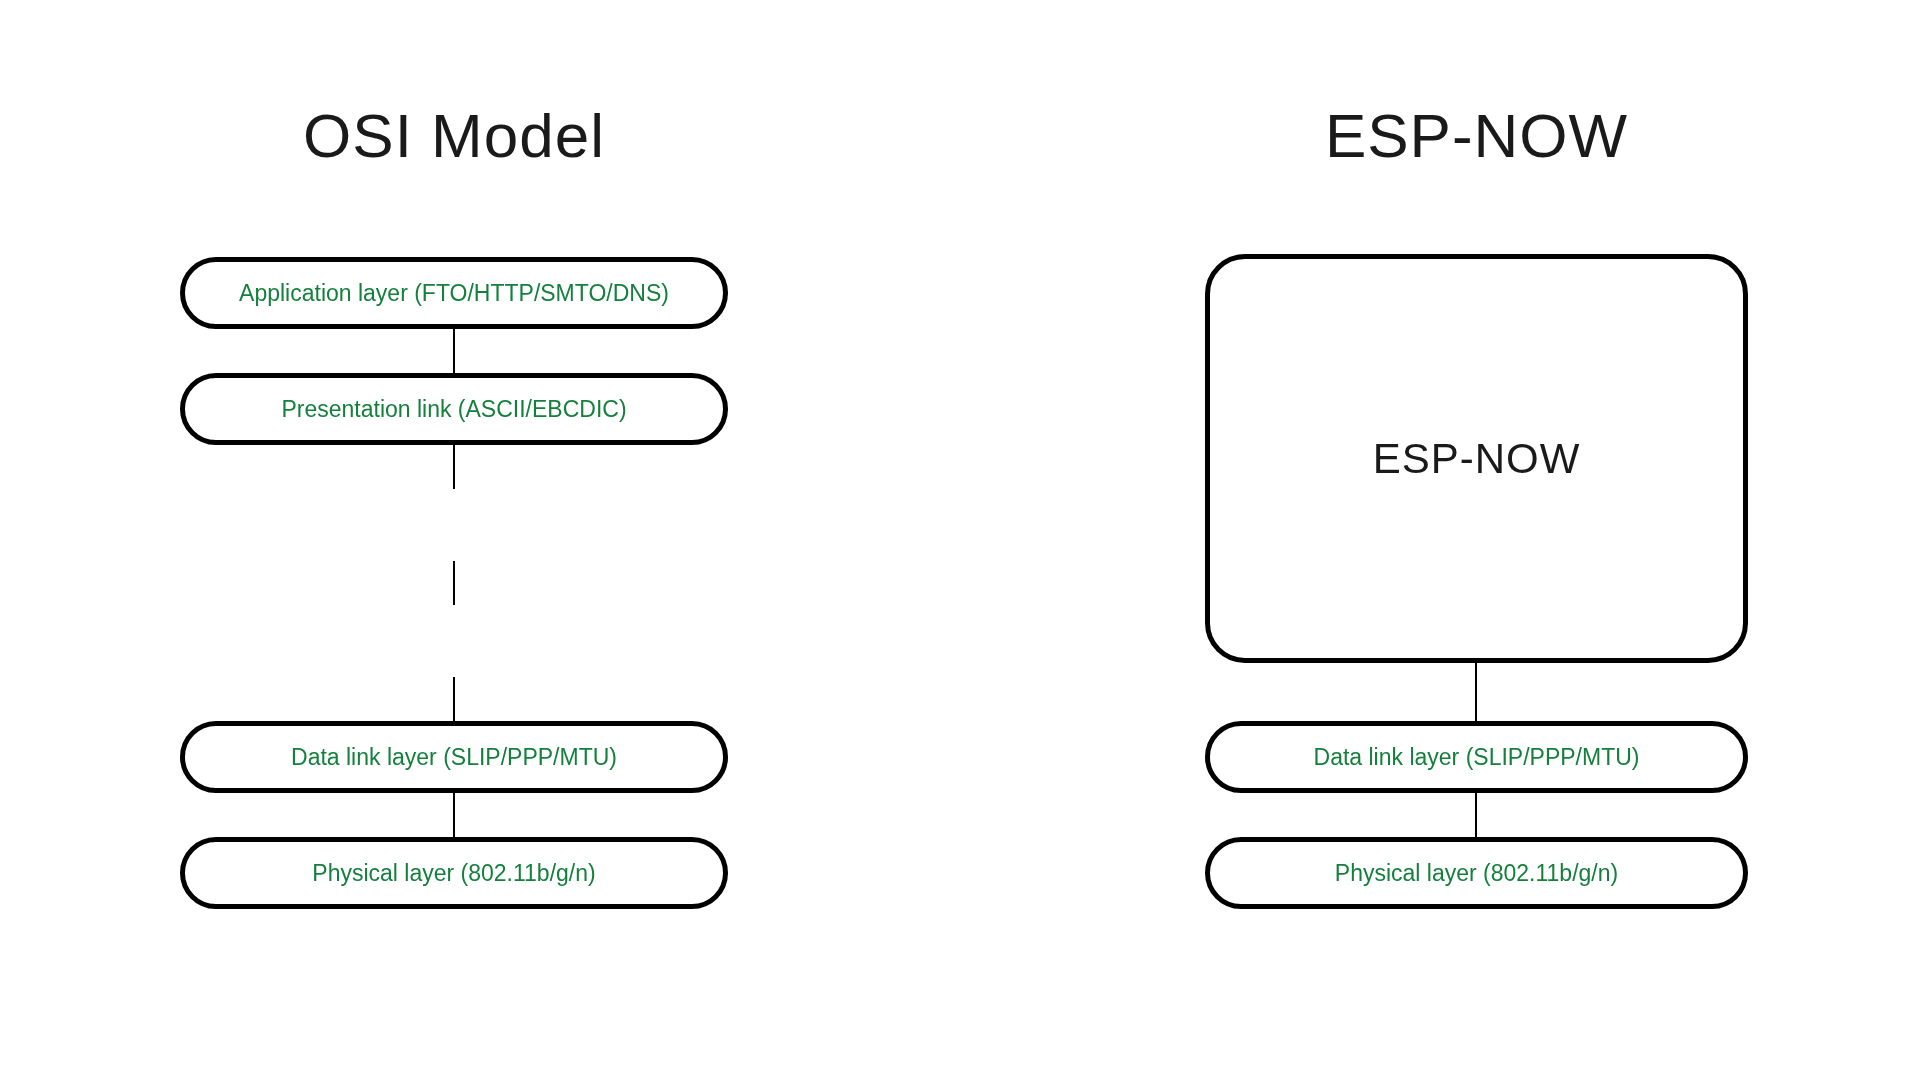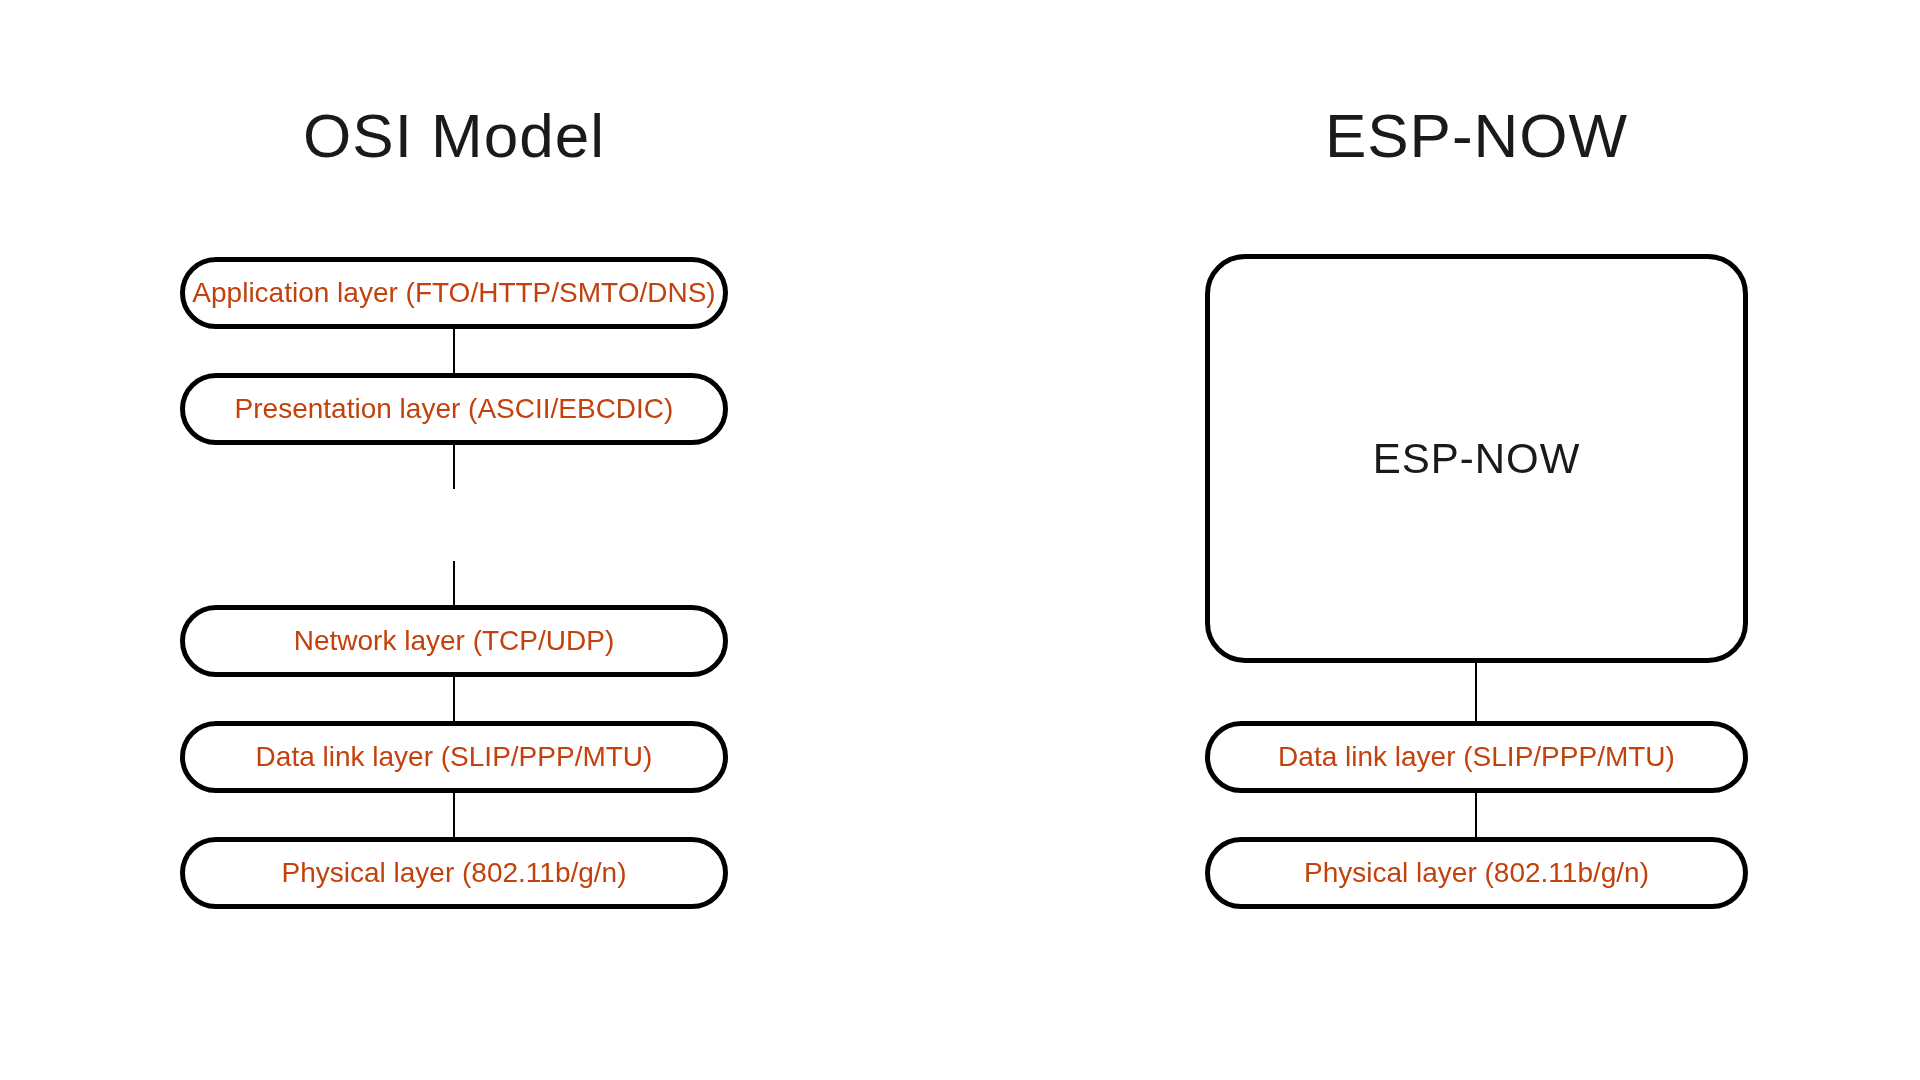--- a/index.html
+++ b/index.html
@@ -27,22 +27,22 @@
   .pill {
     position: absolute;
     width: 548px;
     height: 72px;
     border: 5px solid #000000;
     border-radius: 36px;
     background: #ffffff;
     display: flex;
     align-items: center;
     justify-content: center;
-    font-size: 28px;
-    color: #c2410c;
+    font-size: 23px;
+    color: #15803d;
     box-sizing: border-box;
   }
   .pill-right {
     width: 543px;
   }
   .bigbox {
     position: absolute;
     left: 1205px;
     top: 254px;
     width: 543px;
@@ -91,29 +91,26 @@
 <div class="canvas">
 
   <div class="col-title" style="left:180px; top:100px; width:548px;">OSI Model</div>
 
   <div class="pill lt l1">
     <span>Application layer (FTO/HTTP/SMTO/DNS)</span>
   </div>
   <div class="connector lc lc1"></div>
 
   <div class="pill lt l2">
-    <span>Presentation layer (ASCII/EBCDIC)</span>
+    <span>Presentation link (ASCII/EBCDIC)</span>
   </div>
   <div class="connector lc lc2"></div>
 
   <div class="connector lc lc3"></div>
 
-  <div class="pill lt l4">
-    <span>Network layer (TCP/UDP)</span>
-  </div>
   <div class="connector lc lc4"></div>
 
   <div class="pill lt l5">
     <span>Data link layer (SLIP/PPP/MTU)</span>
   </div>
   <div class="connector lc lc5"></div>
 
   <div class="pill lt l6">
     <span>Physical layer (802.11b/g/n)</span>
   </div>

